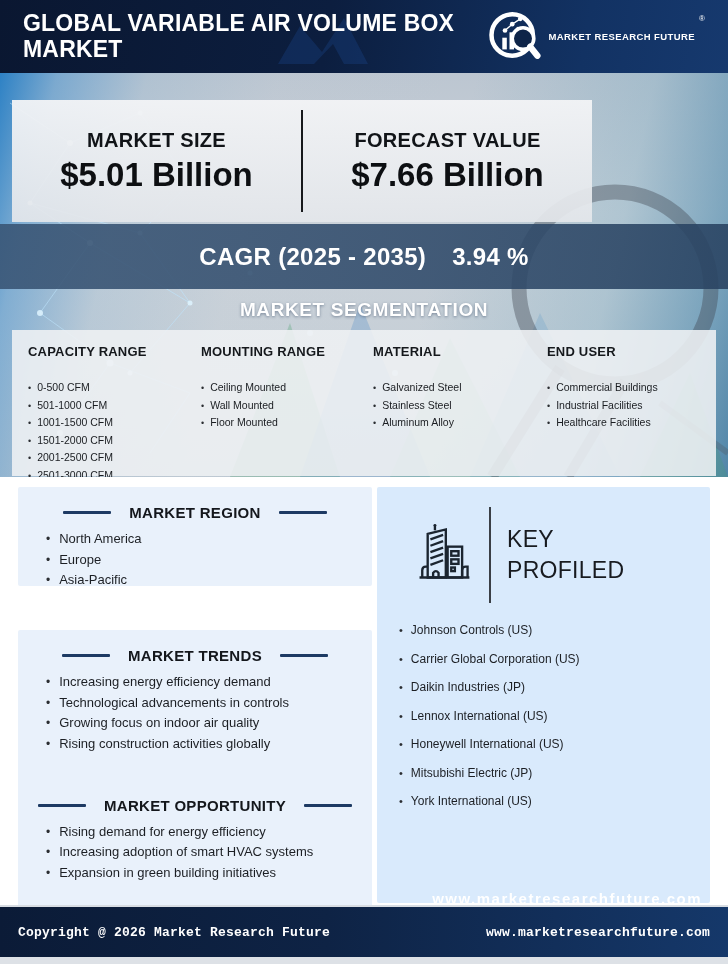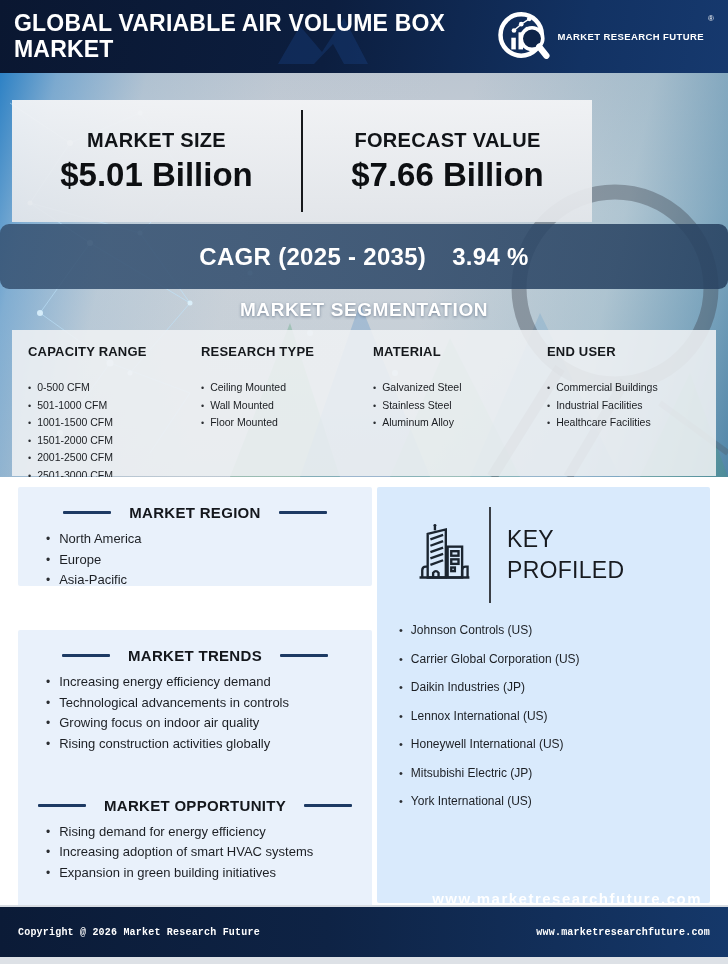--- a/index.html
+++ b/index.html
@@ -5,21 +5,21 @@
   * { margin:0; padding:0; box-sizing:border-box; }
   html,body { width:728px; height:964px; }
   body { font-family:"Liberation Sans", sans-serif; background:#fff; overflow:hidden; }
   .page { position:relative; width:728px; height:964px; background:#ffffff; }
 
   
   .header {
     position:absolute; left:0; top:0; width:728px; height:73px;
     background:linear-gradient(100deg,#0a1731 0%,#0c1e3f 45%,#123263 80%,#16396e 100%);
     display:flex; align-items:center; justify-content:space-between;
-    padding:0 14px; overflow:hidden;
+    padding:0 23px; overflow:hidden;
   }
   .header svg.mmark { position:absolute; left:278px; top:18px; opacity:.55; }
   .h-title { color:#fff; font-weight:bold; font-size:23px; line-height:1.12; letter-spacing:.2px; z-index:2; max-width:520px; }
   .brand { display:flex; align-items:center; gap:7px; z-index:2; position:relative; padding-right:10px; }
   .brand-text { color:#fff; font-weight:bold; font-size:9.5px; letter-spacing:.4px; white-space:nowrap; }
   .brand-reg { color:#fff; font-size:8px; position:absolute; right:0; top:6px; }
 
   
   .photo-band {
     position:absolute; left:0; top:73px; width:728px; height:404px;
@@ -37,21 +37,21 @@
   }
   .stat-half { flex:1; display:flex; flex-direction:column; align-items:center; justify-content:center; gap:4px; }
   .stat-divider { width:2px; background:#17191c; margin:10px 0; }
   .stat-label { font-size:20px; font-weight:bold; color:#111418; letter-spacing:.3px; }
   .stat-value { font-size:33px; font-weight:bold; color:#0d0f12; }
 
   .cagr-band {
     position:absolute; left:0; top:151px; width:728px; height:65px;
     background:linear-gradient(90deg, rgba(56,84,116,.88) 0%, rgba(47,74,106,.88) 55%, rgba(40,66,97,.88) 100%);
     display:flex; align-items:center; justify-content:center; gap:26px;
-    color:#fff; font-weight:bold; font-size:24px; letter-spacing:.3px;border-radius:9px;
+    color:#fff; font-weight:bold; font-size:24px; letter-spacing:.3px;
   }
 
   .seg-title {
     position:absolute; left:0; top:226px; width:728px; text-align:center;
     color:#fff; font-weight:bold; font-size:19px; letter-spacing:.6px;
     text-shadow:0 1px 3px rgba(20,40,70,.45);
   }
   .seg-panel {
     position:absolute; left:12px; top:257px; width:704px; height:146px;
     background:rgba(239,241,244,.88); display:flex; padding:14px 0 16px 16px;
@@ -90,21 +90,21 @@
   .wm-url { right:8px; bottom:-4px; font-size:15px; letter-spacing:1.5px; font-weight:bold; }
 
   
   .footer {
     position:absolute; left:0; top:905px; width:728px; height:52px;
     background:linear-gradient(90deg,#0b1b37 0%, #0e2345 45%, #15386a 100%);
     display:flex; align-items:center; justify-content:space-between;
     padding:0 18px; border-top:2px solid #d8dde3;
   }
   .footer .f-copy, .footer .f-url {
-    color:#fff; font-family:"Liberation Mono", monospace; font-weight:bold; font-size:10px; letter-spacing:.2px;
+    color:#fff; font-family:"Liberation Mono", monospace; font-weight:bold; font-size:13px; letter-spacing:.2px;
   }
   .bottom-strip { position:absolute; left:0; top:957px; width:728px; height:7px; background:#dde1e6; }
 </style>
 </head>
 <body>
 
 <div class="page">
 
   <div class="header">
     <svg class="mmark" width="150" height="46" viewBox="0 0 150 46">
@@ -208,21 +208,21 @@
             </li>
             <li>
               <span>2001-2500 CFM</span>
             </li>
             <li>
               <span>2501-3000 CFM</span>
             </li>
           </ul>
       </div>
       <div class="seg-col c1">
-        <div class="seg-head">RESEARCH TYPE</div>
+        <div class="seg-head">MOUNTING RANGE</div>
         <ul class="seg-list">
 
         <li>
               <span>Ceiling Mounted</span>
             </li>
             <li>
               <span>Wall Mounted</span>
             </li>
             <li>
               <span>Floor Mounted</span>

